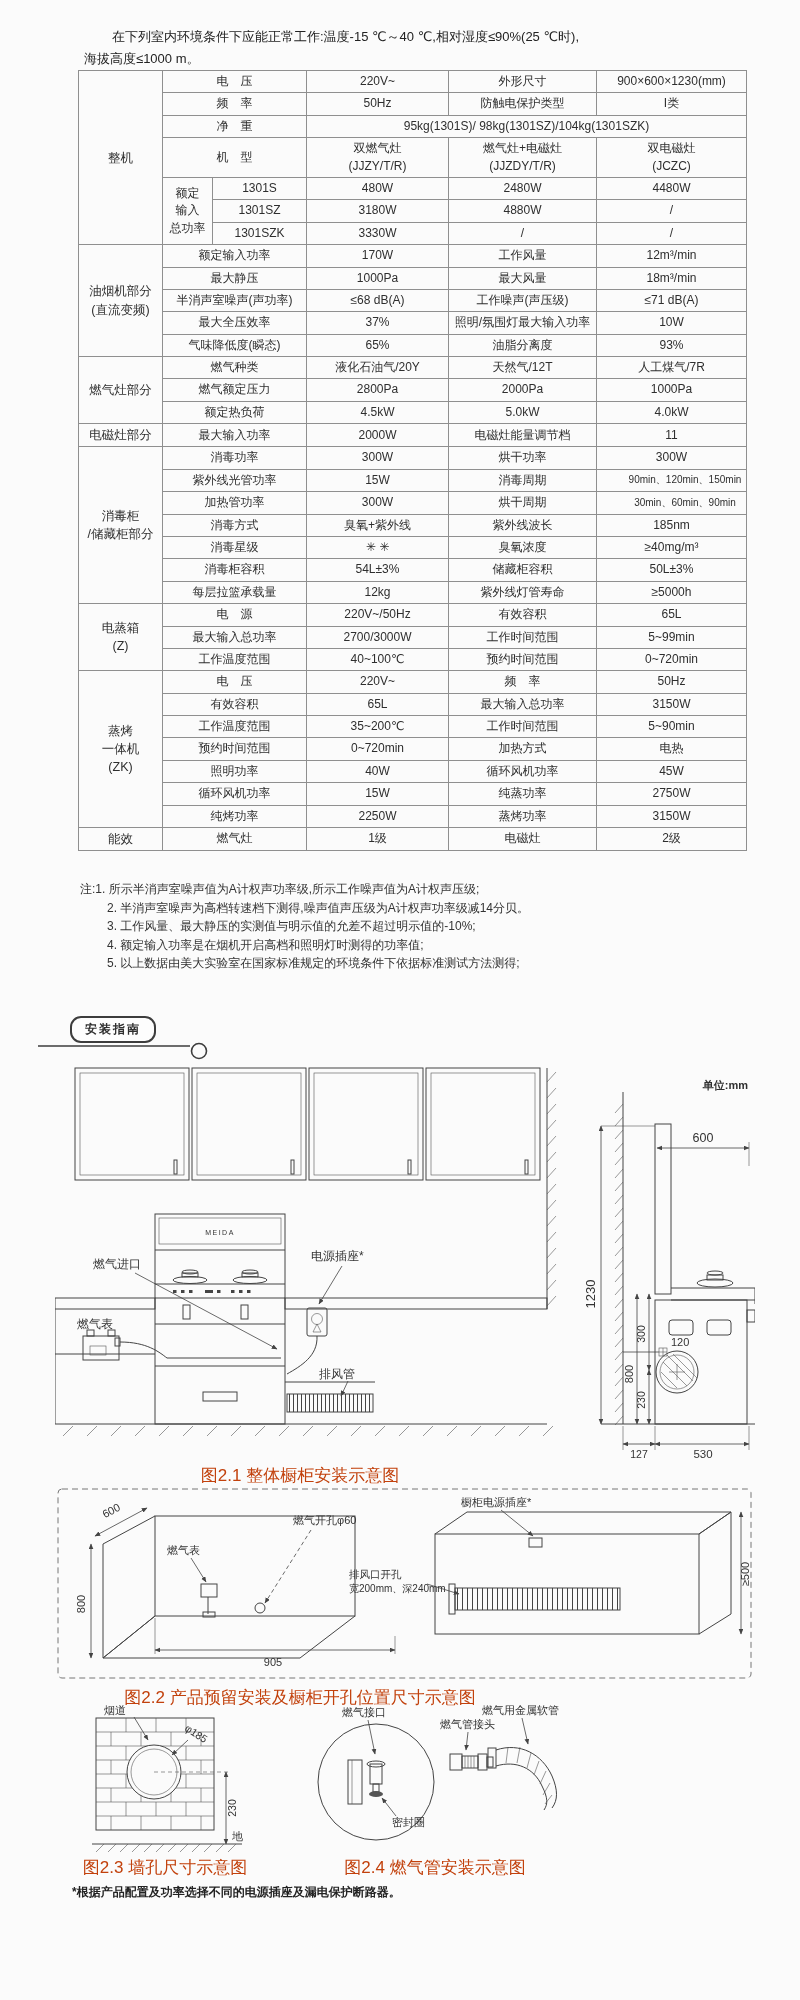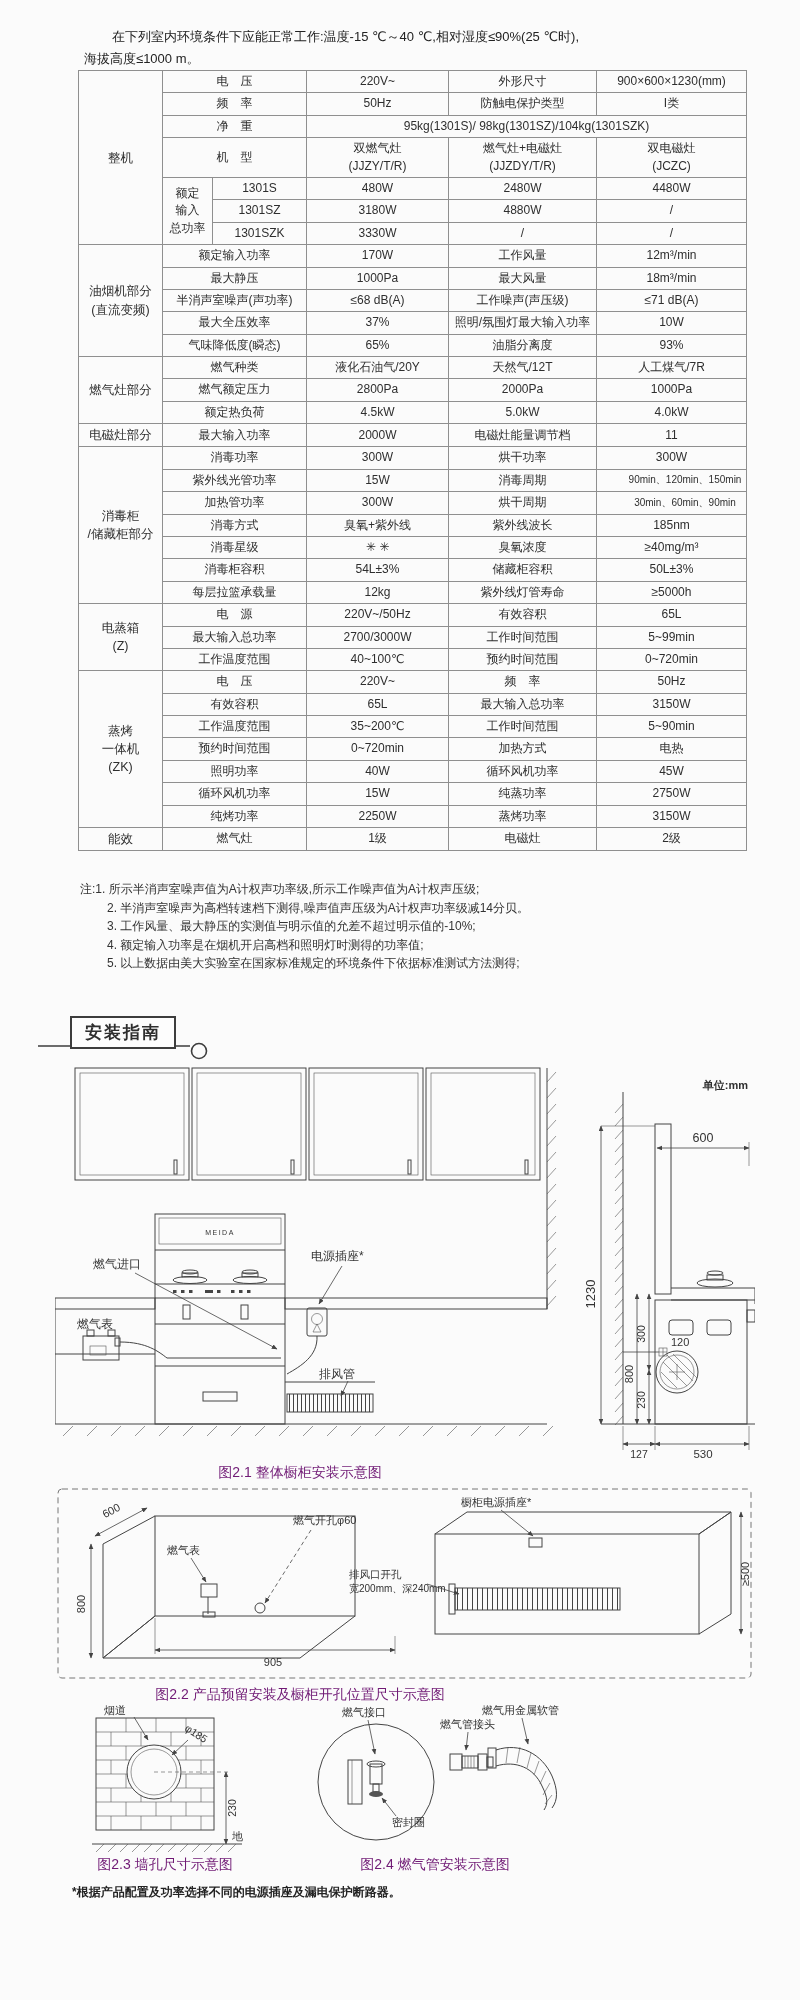--- a/index.html
+++ b/index.html
@@ -12,31 +12,31 @@
   table.spec{position:absolute;top:70px;left:78px;width:668px;border-collapse:collapse;table-layout:fixed;
              font-size:12px;color:#2e2e2e;border:1.5px solid #6f6f6f;}
   table.spec td{border:1px solid #8f8f8f;text-align:center;vertical-align:middle;
                 padding:2px 1px;line-height:1.45;white-space:pre-line;overflow:hidden;}
   table.spec td.sm{font-size:10px;padding-left:28px;}
   table.spec td.sec{font-size:12.5px;}
   
   .notes{position:absolute;top:880px;left:80px;width:665px;font-size:12px;line-height:18.5px;color:#333;}
   .notes .note-item.indent{padding-left:27px;}
   
-  .guide-box{position:absolute;top:1016px;left:70px;border:2px solid #3d3d3d;border-radius:0;
-             padding:3px 13px;font-size:17px;font-weight:bold;letter-spacing:2px;background:#fdfdfd;z-index:2;}
+  .guide-box{position:absolute;top:1016px;left:70px;border:2px solid #3d3d3d;border-radius:11px;
+             padding:3px 13px;font-size:12px;font-weight:bold;letter-spacing:2px;background:#fdfdfd;z-index:2;}
   .guide-line{position:absolute;top:1040px;left:38px;z-index:1;}
   .unit-label{position:absolute;top:1078px;right:52px;font-size:11px;font-weight:bold;}
   
   svg.fig{position:absolute;}
   svg text{font-family:"Liberation Sans","DejaVu Sans",sans-serif;fill:#333;}
   .ln{stroke:#444;fill:none;stroke-width:1;}
   .thin{stroke:#555;fill:none;stroke-width:.6;}
   .dim{stroke:#444;fill:none;stroke-width:.8;}
-  .caption{position:absolute;font-size:14px;color:#701a75;text-align:center;}
+  .caption{position:absolute;font-size:17px;color:#c2410c;text-align:center;}
   .footnote{position:absolute;top:1884px;left:72px;font-size:12px;font-weight:bold;color:#222;}
 </style>
 </head>
 <body>
 
 <div class="page">
 
   <div class="intro">
     <div class="l1">在下列室内环境条件下应能正常工作:温度-15 ℃～40 ℃,相对湿度≤90%(25 ℃时),</div>
     <div class="l2">海拔高度≤1000 m。</div>

